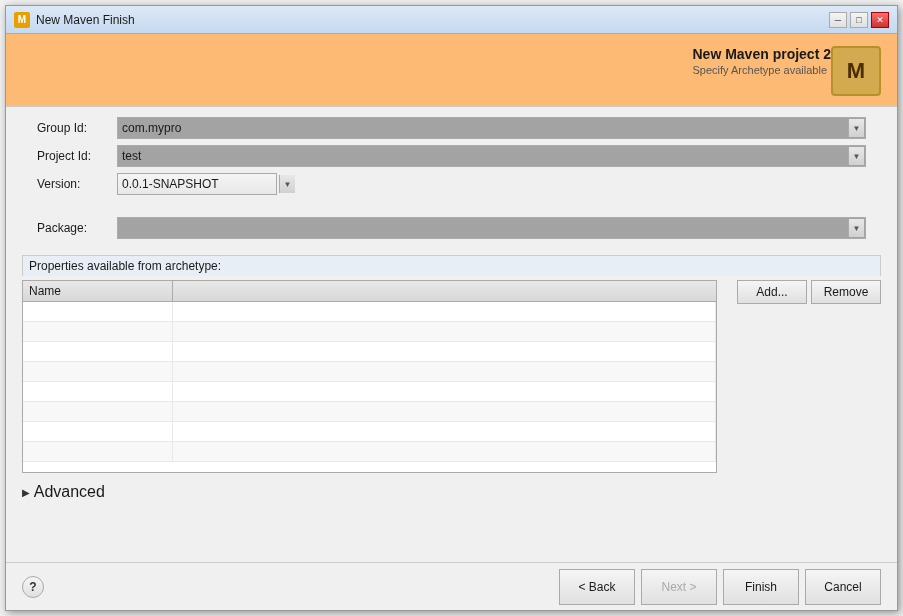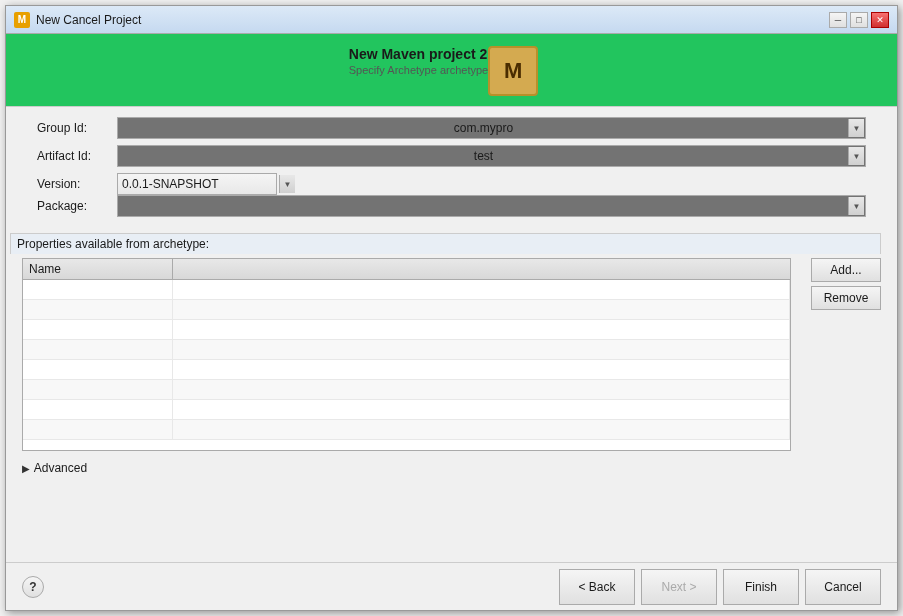--- a/index.html
+++ b/index.html
@@ -69,26 +69,26 @@
     }
     .title-btn.close { background: linear-gradient(to bottom, #f87070, #d03030); color: white; border-color: #a00; }
     .content {
       flex: 1;
       display: flex;
       flex-direction: column;
       background: #f0f0f0;
       overflow: hidden;
     }
     .header-section {
-      background: #22c55e;
+      background: #fdba74;
       padding: 12px 16px 10px 0;
       border-bottom: 1px solid #ccc;
       display: flex;
       align-items: flex-start;
-      justify-content: center;
+      justify-content: flex-end;
       flex-shrink: 0;
     }
     .header-text .title {
       font-size: 14px;
       font-weight: bold;
       color: #1a1a1a;
       margin-bottom: 2px;
     }
     .header-text .subtitle {
       font-size: 11px;
@@ -123,47 +123,46 @@
       flex-shrink: 0;
     }
     .form-input-wrapper {
       flex: 1;
       position: relative;
     }
     .form-input {
       width: 100%;
       height: 22px;
       border: 1px solid #aaa;
-      background: #737373;
+      background: #a3a3a3;
       padding: 2px 20px 2px 4px;
       font-size: 12px;
       color: #1a1a1a;
       outline: none;
-      text-align: center;
     }
     .dropdown-arrow {
       position: absolute;
       right: 2px;
       top: 50%;
       transform: translateY(-50%);
       width: 16px;
       height: 18px;
       background: linear-gradient(to bottom, #e8e8e8, #d0d0d0);
       border-left: 1px solid #aaa;
       display: flex;
       align-items: center;
       justify-content: center;
       font-size: 8px;
       color: #555;
       cursor: pointer;
     }
     .version-row {
       display: flex;
       align-items: center;
-      margin-bottom: 0;
+      margin-bottom: 22px;
     }
     .version-label {
       width: 80px;
       font-size: 12px;
       color: #1a1a1a;
       flex-shrink: 0;
     }
     .version-select {
       height: 22px;
       border: 1px solid #aaa;
@@ -247,40 +246,39 @@
       font-size: 12px;
       cursor: pointer;
       padding: 2px 8px;
       color: #1a1a1a;
       display: flex;
       align-items: center;
       justify-content: center;
     }
     .side-btns {
       display: flex;
-      flex-direction: column;
       gap: 4px;
       flex-shrink: 0;
     }
     .advanced-section {
       padding: 6px 16px;
       flex-shrink: 0;
     }
     .advanced-row {
       display: flex;
       align-items: center;
       cursor: pointer;
     }
     .advanced-arrow {
       font-size: 10px;
       color: #333;
       margin-right: 4px;
     }
     .advanced-label {
-      font-size: 12px;
+      font-size: 16px;
       color: #1a1a1a;
     }
     .spacer { flex: 1; }
     .footer {
       height: 48px;
       background: #f0f0f0;
       border-top: 1px solid #ccc;
       display: flex;
       align-items: center;
       padding: 0 16px;
@@ -322,52 +320,52 @@
   </style>
 </head>
 <body>
 
 <div class="window">
 
   <div class="title-bar">
     <div class="title-bar-icon">
       <span>M</span>
     </div>
-    <span class="title-bar-title">New Cancel Project</span>
+    <span class="title-bar-title">New Maven Finish</span>
     <div class="title-bar-controls">
       <button class="title-btn">─</button>
       <button class="title-btn">□</button>
       <button class="title-btn close">✕</button>
     </div>
   </div>
 
   <div class="content">
 
     <div class="header-section">
       <div class="header-text">
         <div class="title">New Maven project 2</div>
-        <div class="subtitle">Specify Archetype archetype</div>
+        <div class="subtitle">Specify Archetype available</div>
       </div>
       <div class="header-icon">
         <span>M</span>
       </div>
     </div>
 
     <div class="form-section">
 
       <div class="form-row">
         <label class="form-label">Group Id:</label>
         <div class="form-input-wrapper">
           <input class="form-input" type="text" value="com.mypro" style="">
           <div class="dropdown-arrow">▼</div>
         </div>
       </div>
 
       <div class="form-row">
-        <label class="form-label">Artifact Id:</label>
+        <label class="form-label">Project Id:</label>
         <div class="form-input-wrapper">
           <input class="form-input" type="text" value="test" style="">
           <div class="dropdown-arrow">▼</div>
         </div>
       </div>
 
       <div class="version-row">
         <label class="version-label">Version:</label>
         <div class="version-wrapper">
           <select class="version-select">
@@ -379,21 +377,21 @@
 
       <div class="form-row">
         <label class="form-label">Package:</label>
         <div class="form-input-wrapper">
           <input class="form-input" type="text" value="" style="">
           <div class="dropdown-arrow">▼</div>
         </div>
       </div>
     </div>
 
-    <div style="padding: 0 16px 0 4px;">
+    <div style="padding: 0 16px 0 16px;">
       <div class="properties-label">Properties available from archetype:</div>
     </div>
 
     <div class="table-area">
       <div class="table-and-buttons">
         <div class="table-container">
           <div class="table-header">
             <div class="table-header-cell">Name</div>
           </div>
           <div class="table-body">

